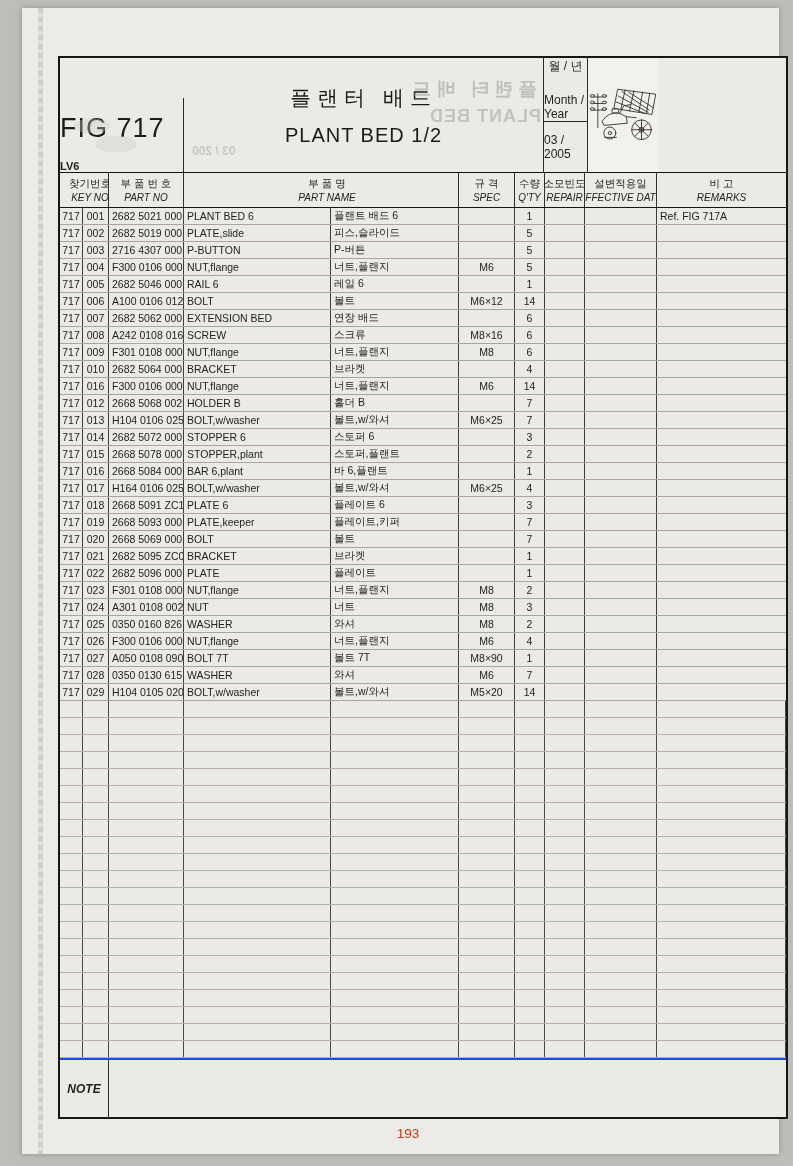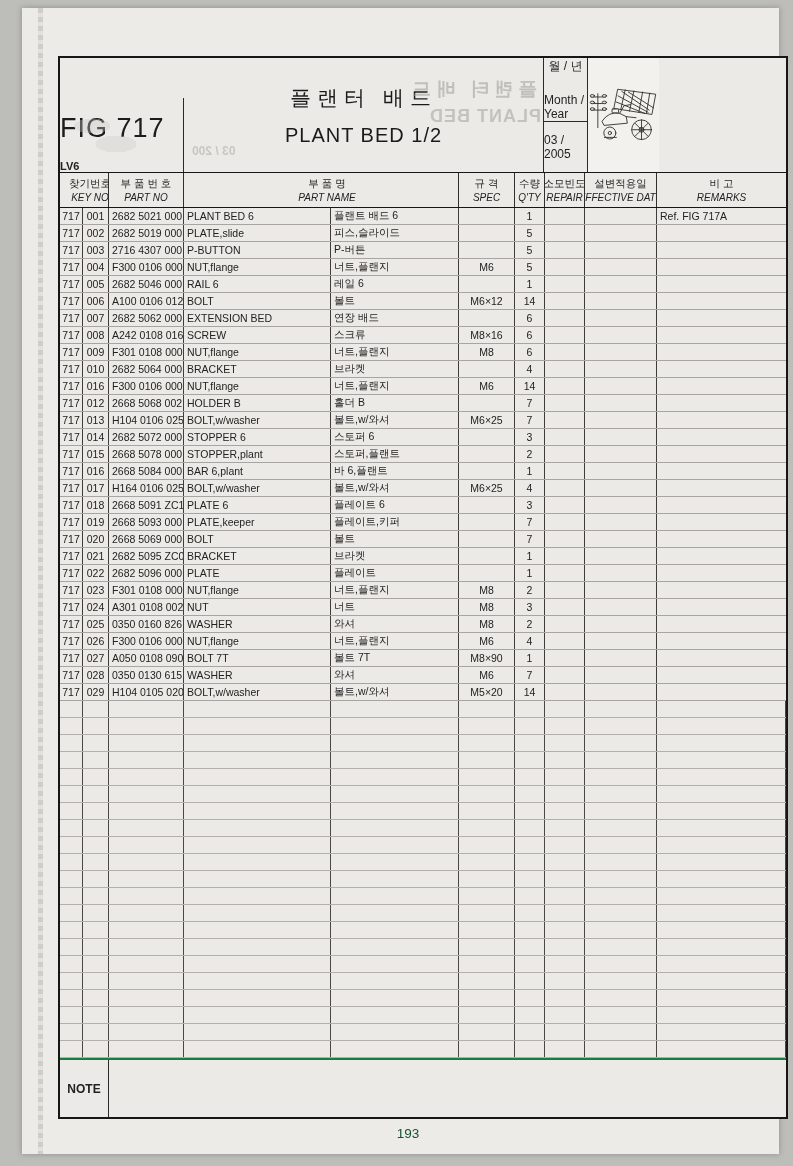--- a/index.html
+++ b/index.html
@@ -62,23 +62,23 @@
   
   .prow{display:grid;grid-template-columns:23px 26px 75px 147px 128px 56px 30px 40px 72px auto;
     height:17px;border-bottom:1px solid #a8a5a0;box-sizing:border-box;}
   .prow .c{border-right:1px solid #3f3d39;font-size:10.5px;display:flex;align-items:center;box-sizing:border-box;overflow:hidden;white-space:nowrap;}
   .prow .c:last-child{border-right:none;}
   .c.num{justify-content:center;}
   .c.txt{padding-left:3px;}
   .prow.empty{border-bottom:1px solid #b3b0ab;}
   .prow.empty .c{border-right:1px solid #4a4844;}
   
-  .noterow{display:grid;grid-template-columns:49px auto;height:57px;border-top:2px solid #15803d;}
+  .noterow{display:grid;grid-template-columns:49px auto;height:57px;border-top:2px solid #1d4ed8;font-style:italic;}
   .notecell{border-right:1px solid #2a2a2a;display:flex;align-items:center;justify-content:center;font-size:12px;font-weight:bold;}
-  .pageno{position:absolute;left:36px;top:1118px;width:700px;text-align:center;font-size:13.5px;color:#14532d;}
+  .pageno{position:absolute;left:36px;top:1118px;width:700px;text-align:center;font-size:13.5px;color:#c2410c;}
 </style>
 </head>
 <body>
 
 <div class="page">
   <div class="perforation"></div>
 
   <div class="frame">
 
     <div class="titleband">

